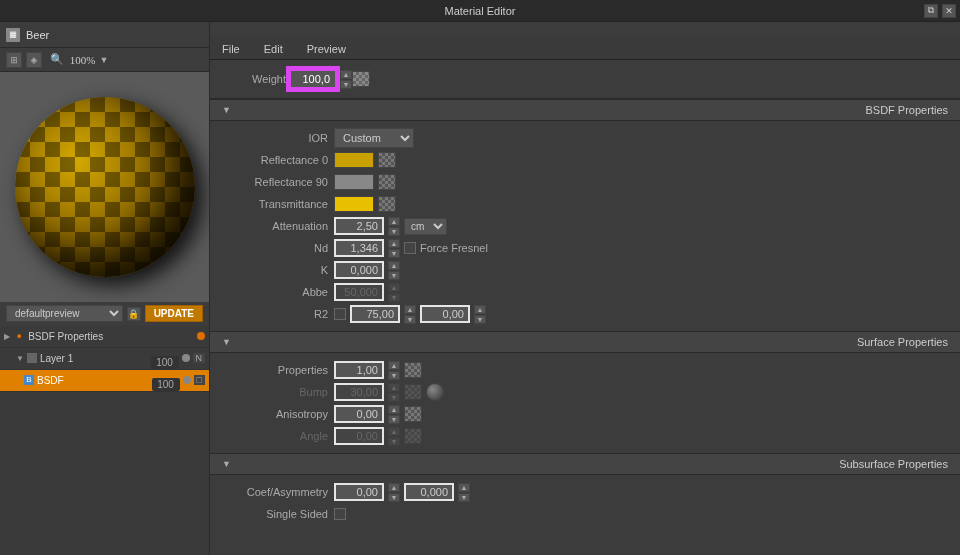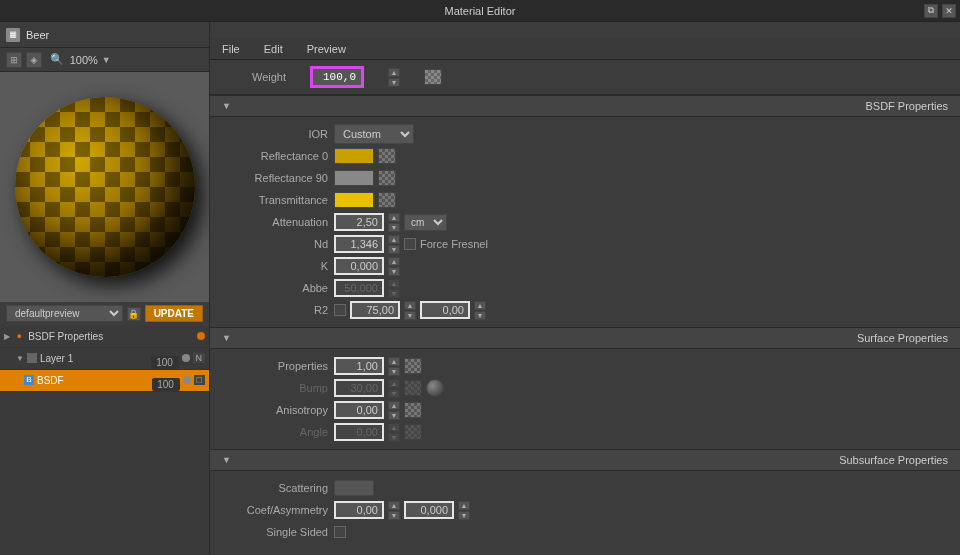--- a/index.html
+++ b/index.html
@@ -118,21 +118,21 @@
       height: 24px;
     }
     .toolbar-icon-btn {
       width: 16px; height: 16px;
       background: #555;
       border: 1px solid #444;
       cursor: pointer;
       display: flex; align-items: center; justify-content: center;
       font-size: 9px; color: #aaa;
     }
-    .zoom-label { color: #ccc; font-size: 11px; margin-left: 2px; }
+    .zoom-label { color: #ccc; font-size: 11px; margin-left: 2px; font-family: Liberation Serif, serif; }
 
     
     .preview-area {
       flex: 1;
       background: #5a5a5a;
       display: flex;
       align-items: center;
       justify-content: center;
       overflow: hidden;
       position: relative;
@@ -241,34 +241,33 @@
       display: flex;
       flex-direction: column;
       overflow-y: auto;
     }
 
     
     .weight-row {
       display: flex;
       align-items: center;
       padding: 6px 16px;
-      gap: 24px;
+      gap: 0;
       border-bottom: 1px solid #2a2a2a;
       flex-shrink: 0;
     }
     .weight-label { color: #aaa; font-size: 11px; width: 60px; text-align: right; }
     .num-input {
       background: #555;
-      border: 3px solid #d946ef;
+      border: 5px solid #d946ef;
       color: #fff;
       font-size: 11px;
       padding: 2px 5px;
       width: 54px;
       text-align: right;
-      font-family: Liberation Mono, monospace;
     }
     .spin-btns {
       display: flex;
       flex-direction: column;
       gap: 1px;
     }
     .spin-btn {
       width: 12px; height: 9px;
       background: #555;
       border: 1px solid #444;
@@ -646,26 +645,20 @@
         </div>
       </div>
 
       <div class="section-header">
         <span class="section-arrow">▼</span>
         <span class="section-title">Subsurface Properties</span>
       </div>
 
       <div class="props-grid">
 
-        <div class="prop-row">
-          <span class="prop-label">Scattering</span>
-          <div class="prop-control">
-            <div class="color-swatch gray-swatch"></div>
-          </div>
-        </div>
 
         <div class="prop-row">
           <span class="prop-label">Coef/Asymmetry</span>
           <div class="prop-control">
             <input class="num-field" type="text" value="0,00" style="">
             <div class="spin-btns">
               <div class="spin-btn">▲</div>
               <div class="spin-btn">▼</div>
             </div>
             <input class="num-field" type="text" value="0,000" style="">

